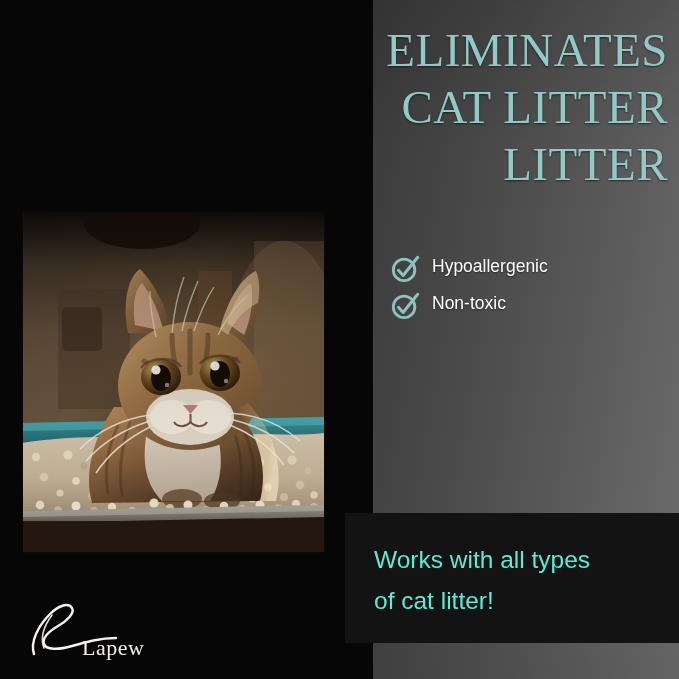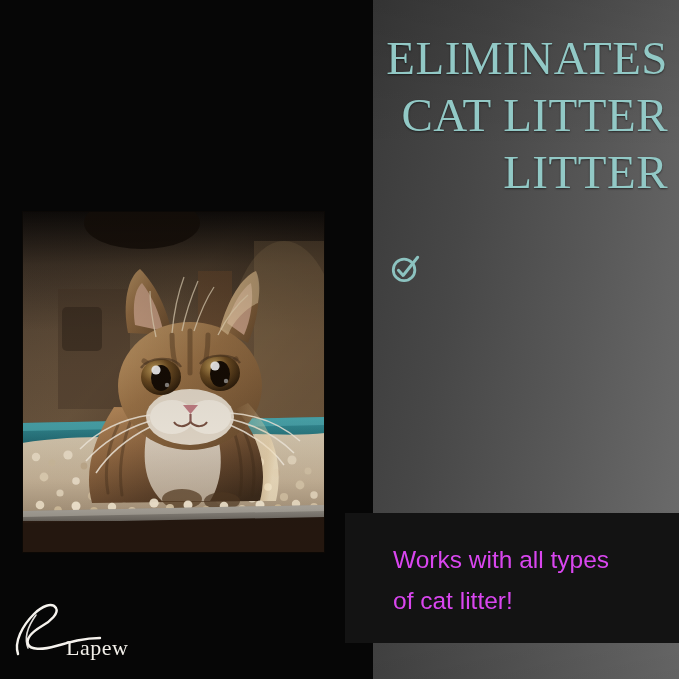--- a/index.html
+++ b/index.html
@@ -42,21 +42,20 @@
     right: 11px;
     top: 22px;
     width: 380px;
     text-align: right;
     font-family: "Liberation Serif", "DejaVu Serif", serif;
     color: #92c9c6;
     font-size: 47px;
     line-height: 57px;
     letter-spacing: 0.5px;
     text-shadow: 0 1px 2px rgba(0,0,0,0.55);
-    margin-top: 8px;
   }
   .headline div { white-space: nowrap; }
 
   
   .features {
     position: absolute;
     left: 390px;
     top: 252px;
     width: 282px;
   }
@@ -102,32 +101,31 @@
     height: 130px;
     background: #131313;
   }
   .callout-inner {
     position: absolute;
     left: 29px;
     top: 26px;
     right: 12px;
   }
   .callout-line {
-    color: #d946ef;
+    color: #5eead4;
     font-size: 24.5px;
     line-height: 41px;
     font-family: "Liberation Sans", sans-serif;
     white-space: nowrap;
-    margin-left: 19px;
   }
 
   
   .logo {
     position: absolute;
-    left: 8px;
+    left: 24px;
     top: 598px;
     width: 130px;
     height: 70px;
   }
   .logo-mark {
     position: absolute;
     left: 0; top: 0;
     width: 100px; height: 62px;
   }
   .logo-text {
@@ -359,28 +357,38 @@
       <rect x="0" y="310" width="303" height="32" fill="#2a1b12"></rect>
       <path d="M0 312 L303 306 L303 342 L0 342 Z" fill="#24170f"></path>
 
       <rect x="0" y="0" width="303" height="342" fill="none" stroke="#0b0805" stroke-width="2"></rect>
       <rect x="0" y="0" width="303" height="342" fill="url(#darkTop)" opacity="0.35"></rect>
     </svg>
   </div>
 
   <div class="features">
 
-
     <div class="feature-row">
       <span class="check-icon">
         <svg viewBox="0 0 32 32" width="30" height="30">
           <circle cx="15" cy="18" r="11.5" fill="none" stroke="#8cc3c0" stroke-width="3"></circle>
           <path d="M9 18.5 L14 24 L29.5 4.5" fill="none" stroke="#8cc3c0" stroke-width="3.2" stroke-linecap="round" stroke-linejoin="round"></path>
         </svg>
       </span>
+      <span class="feature-label">Hypoallergenic</span>
+    </div>
+
+    <div class="feature-row">
+      <span class="check-icon">
+        <svg viewBox="0 0 32 32" width="30" height="30">
+          <circle cx="15" cy="18" r="11.5" fill="none" stroke="#8cc3c0" stroke-width="3"></circle>
+          <path d="M9 18.5 L14 24 L29.5 4.5" fill="none" stroke="#8cc3c0" stroke-width="3.2" stroke-linecap="round" stroke-linejoin="round"></path>
+        </svg>
+      </span>
+      <span class="feature-label">Non-toxic</span>
     </div>
 
 
 
   </div>
 
   <div class="callout">
     <div class="callout-inner">
       <div class="callout-line">Works with all types</div>
       <div class="callout-line">of cat litter!</div>

